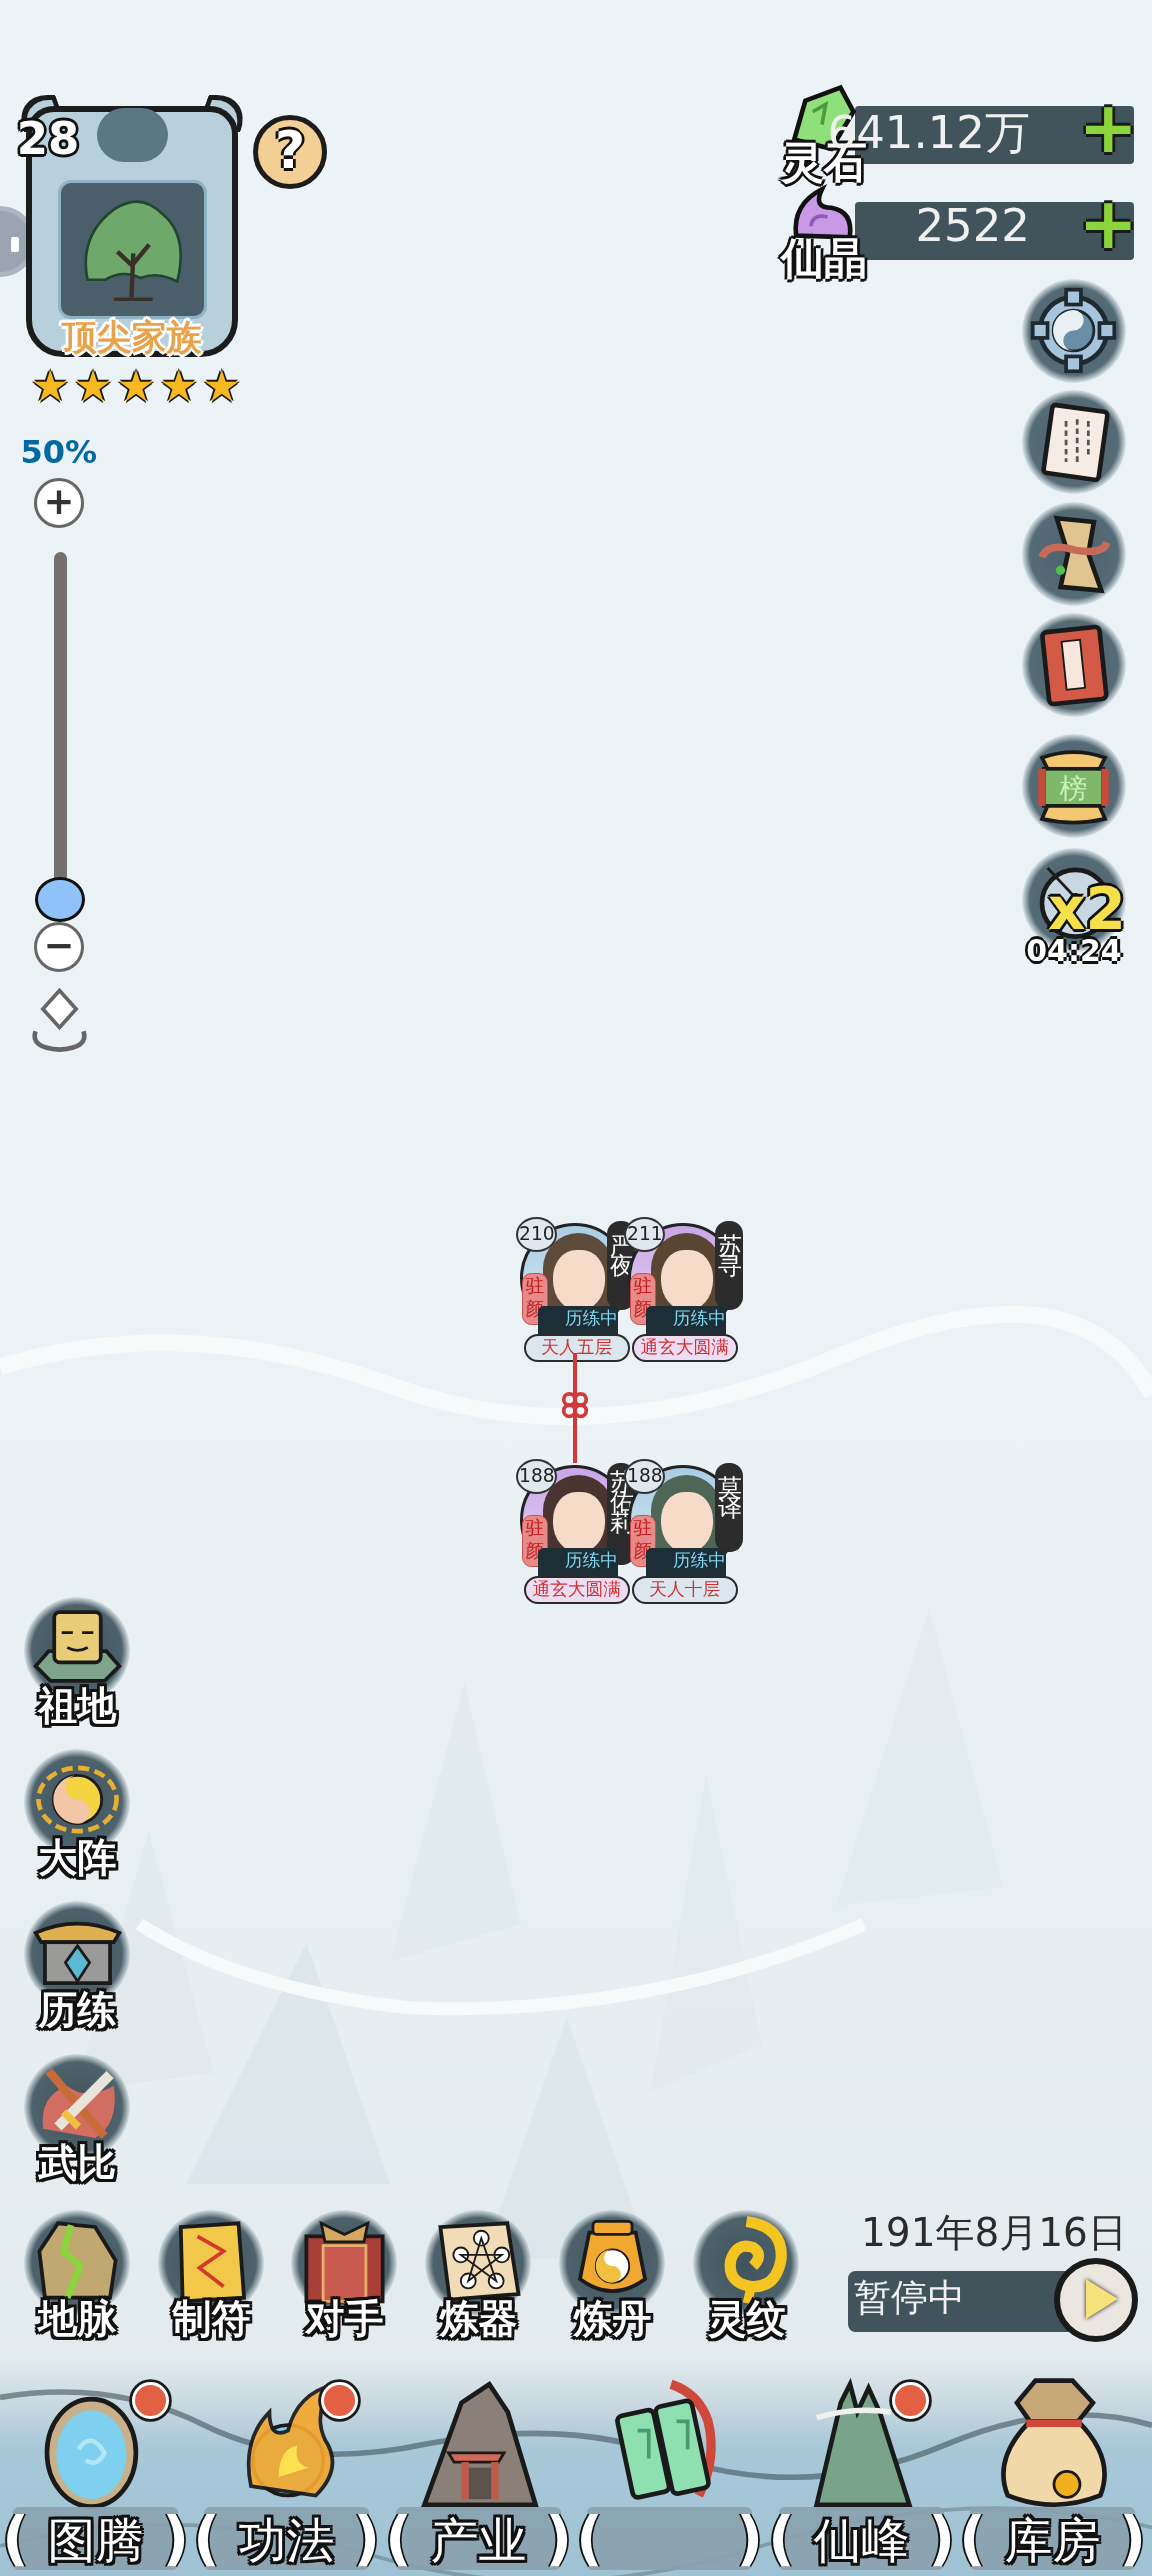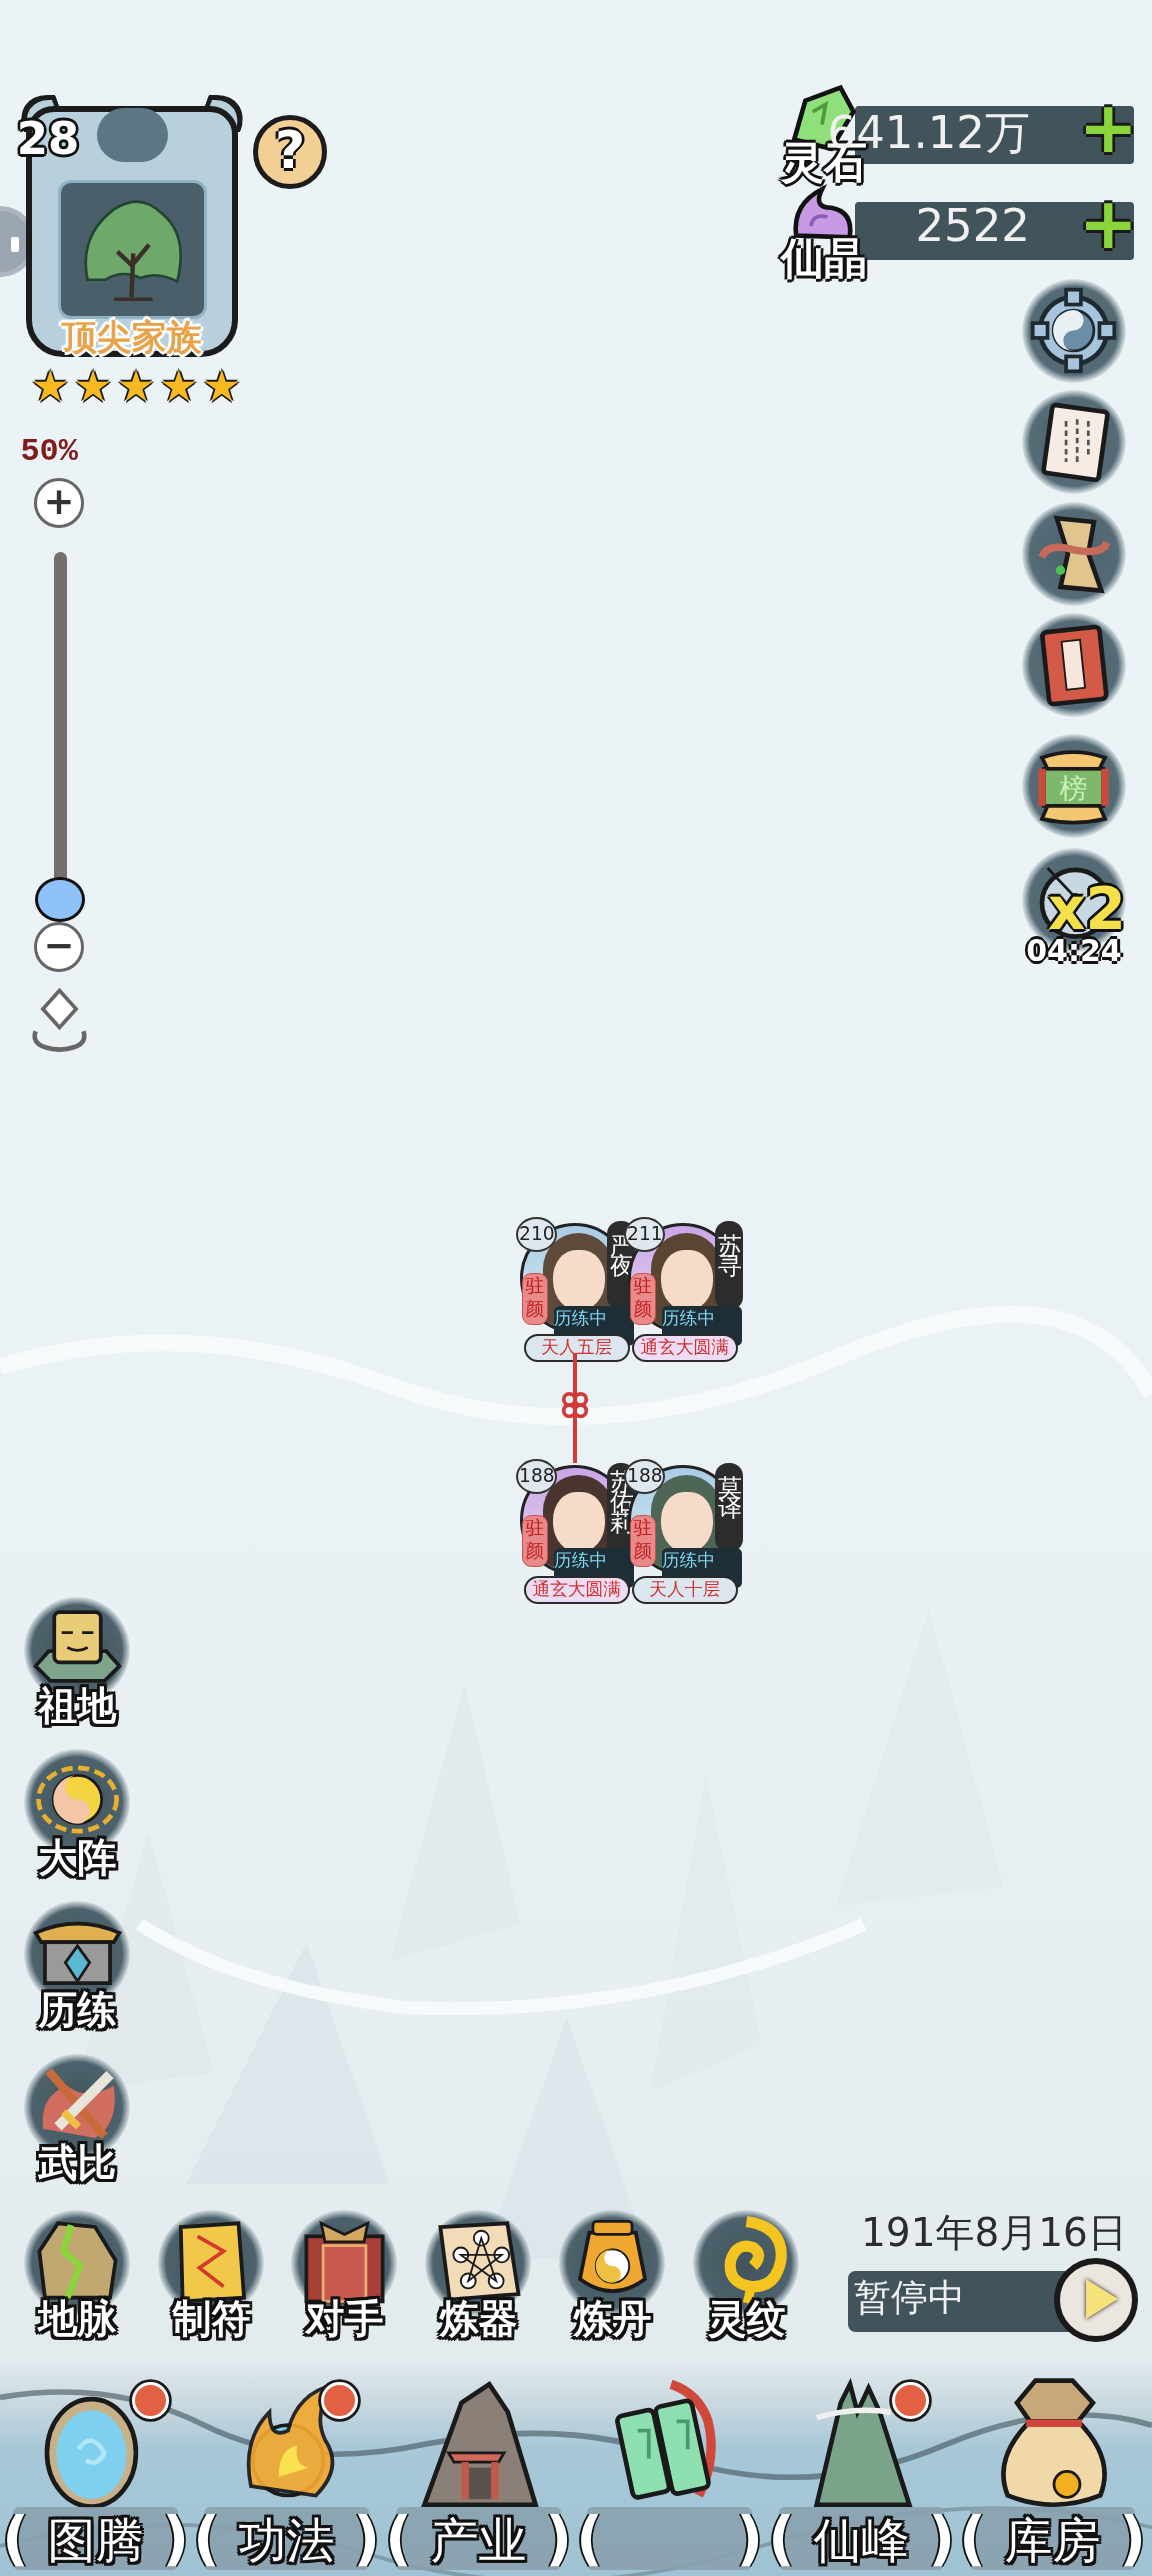--- a/index.html
+++ b/index.html
@@ -47,21 +47,21 @@
     text-shadow: -1.9px 0 #1a1a1a, 1.9px 0 #1a1a1a, 0 -1.9px #1a1a1a, 0 1.9px #1a1a1a; }
 
   .help-btn {
     position: absolute; left: 253px; top: 115px; width: 74px; height: 74px; border-radius: 50%;
     background: #f2cf95; border: 5.6px solid #1c1c1c; text-align: center;
     font-size: 52px; font-weight: bold; line-height: 61px; color: #fff;
     text-shadow: -2.8px 0 #111, 2.8px 0 #111, 0 -2.8px #111, 0 2.8px #111;
   }
 
   
-  .zoom-pct { position: absolute; left: 20.4px; top: 433px; font-size: 32px; font-weight: bold; color: #7f1d1d; font-family: Liberation Mono, monospace; }
+  .zoom-pct { position: absolute; left: 20.4px; top: 433px; font-size: 32px; font-weight: bold; color: #0369a1; }
   .zoom-btn {
     position: absolute; left: 34px; width: 50px; height: 50px; border-radius: 50%;
     background: #fff; border: 3.7px solid #666; text-align: center; font-size: 37px; line-height: 41px; color: #333; font-weight: bold;
   }
   .zoom-track { position: absolute; left: 54px; top: 552px; width: 13px; height: 349px; background: #757070; border-radius: 6.5px; }
   .zoom-thumb { position: absolute; left: 35px; top: 877px; width: 50px; height: 45px; border-radius: 50%; background: #8ec2f8; border: 3.7px solid #111; }
   .recenter { position: absolute; left: 26px; top: 985px; width: 67px; height: 72px; }
 
   
   .res { position: absolute; left: 781px; width: 316px; height: 71px; }
@@ -99,22 +99,22 @@
   .char-face { position: absolute; left: 30px; top: 24px; width: 52px; height: 61px; border-radius: 45% 45% 50% 50%; background: #f6dcc8; }
   .char-hair { position: absolute; left: 20.4px; top: 7.4px; width: 71px; height: 102px; border-radius: 37px 37px 9.3px 9.3px; }
   .char-level {
     position: absolute; left: -3.7px; top: 0; width: 41px; height: 35px; border-radius: 50%; background: #dfe8ee; border: 2.8px solid #333;
     font-size: 18.6px; text-align: center; line-height: 30px; color: #222;
   }
   .char-name-bg { position: absolute; left: 87px; top: 3.7px; width: 28px; height: 89px; background: #2c2c2c; border-radius: 13px; }
   .char-name { position: absolute; left: 90px; top: 18.6px; width: 22px; font-size: 24px; line-height: 20.4px; color: #fff; text-align: center; }
   .char-tag { position: absolute; left: 1.9px; top: 56px; width: 26px; height: 52px; border-radius: 9.3px; background: #e98a8a; border: 1.9px solid #c85050;
     font-size: 18.6px; line-height: 23px; color: #c02020; text-align: center; }
-  .char-status { position: absolute; left: 34px; top: 89px; width: 80px; height: 40px; background: #1e2e36; border-radius: 5.6px;
-    font-size: 17.7px; color: #7fd7f0; text-align: left; line-height: 24px; }
+  .char-status { position: absolute; left: 18px; top: 89px; width: 80px; height: 40px; background: #1e2e36; border-radius: 5.6px;
+    font-size: 17.7px; color: #7fd7f0; text-align: right; line-height: 24px; }
   .char-realm { position: absolute; left: 3.7px; top: 117px; width: 106px; height: 28px; border-radius: 14px; border: 2.8px solid #2a2a2a;
     font-size: 17.7px; text-align: center; line-height: 22px; color: #d23030; }
   .char-realm.blue { background: #dbe6ee; }
   .char-realm.purple { background: #ecdcf4; }
   .connector { position: absolute; left: 573px; top: 1353px; width: 3.7px; height: 110px; background: #d23a3a; }
   .knot { position: absolute; left: 560px; top: 1390px; width: 30px; height: 30px; }
 
   
   .feat { position: absolute; width: 121px; height: 139px; }
   .feat-bg { position: absolute; left: 7.4px; top: 0; width: 106px; height: 106px; border-radius: 50%;

